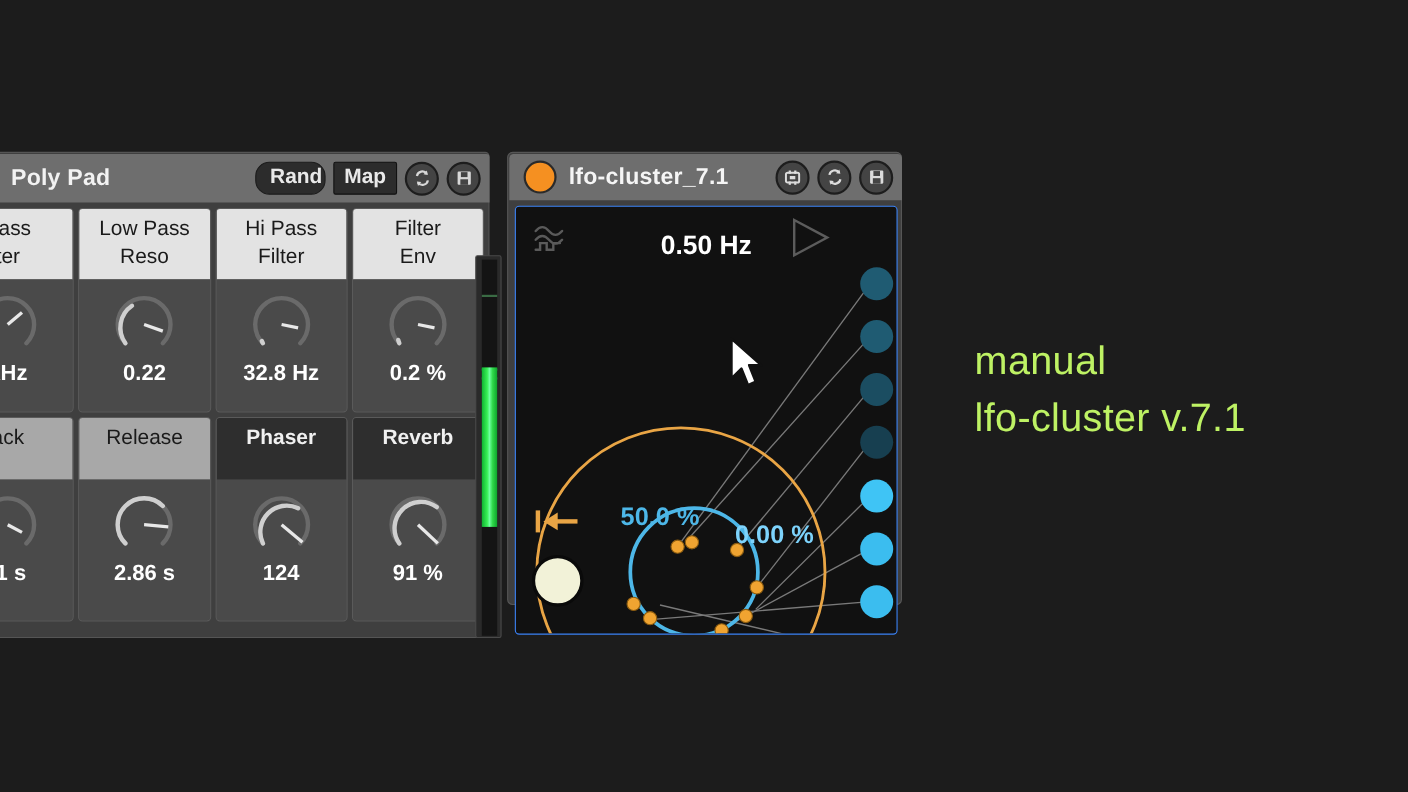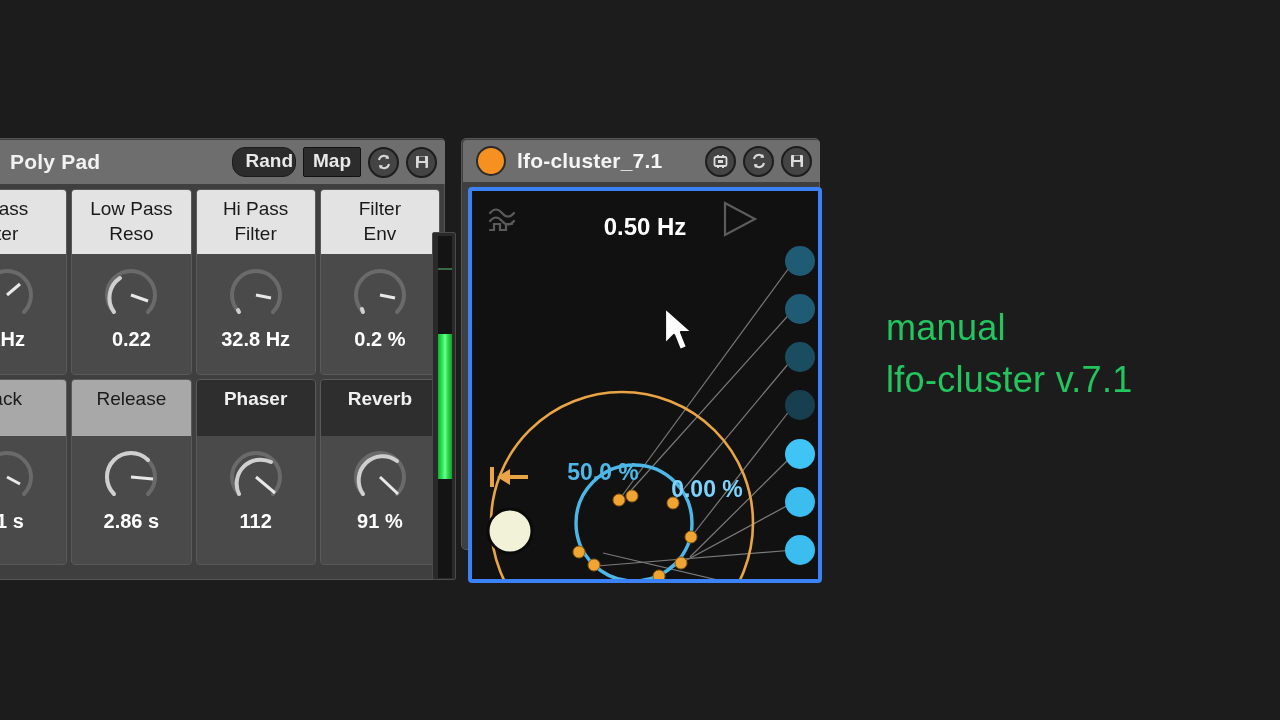--- a/index.html
+++ b/index.html
@@ -219,21 +219,21 @@
     gap: 7px;
   }
 
   #lfo-screen {
     position: absolute;
     left: 6px;
     top: 48px;
     width: 346px;
     height: 388px;
     background: #111111;
-    border: 4px solid #3b82f6;
+    border: 1px solid #3b82f6;
     border-radius: 4px;
     overflow: hidden;
   }
   #lfo-svg { position: absolute; left: 0; top: 0; }
 
   #lfo-rate {
     position: absolute;
     left: 0; top: 22px;
     width: 346px;
     text-align: center;
@@ -267,21 +267,21 @@
     left: 662px;
     top: 306px;
     pointer-events: none;
   }
 
   
   #caption {
     position: absolute;
     left: 886px;
     top: 302px;
-    color: #22c55e;
+    color: #bef264;
     font-size: 36px;
     line-height: 52px;
     font-weight: normal;
     letter-spacing: 0.3px;
   }
 </style>
 </head>
 <body>
 
 <div id="left-panel">
@@ -403,21 +403,21 @@
     <div class="knob-cell">
       <div class="knob-label dark">
         <div>Phaser</div>
       </div>
       <div class="knob-body">
         <svg class="knob-svg" width="62" height="62" viewBox="0 0 62 62">
           <path d="M14 48 A24 24 0 1 1 48 48" stroke="#6a6a6a" stroke-width="4" fill="none" stroke-linecap="round"></path>
           <path d="M14 48 A24 24 0 0 1 46 16" stroke="#cfcfcf" stroke-width="4" fill="none" stroke-linecap="round"></path>
           <line x1="31" y1="31" x2="50" y2="47" stroke="#e8e8e8" stroke-width="3"></line>
         </svg>
-        <div class="knob-value">112</div>
+        <div class="knob-value">124</div>
       </div>
     </div>
 
     <div class="knob-cell">
       <div class="knob-label dark">
         <div>Reverb</div>
       </div>
       <div class="knob-body">
         <svg class="knob-svg" width="62" height="62" viewBox="0 0 62 62">
           <path d="M14 48 A24 24 0 1 1 48 48" stroke="#6a6a6a" stroke-width="4" fill="none" stroke-linecap="round"></path>

